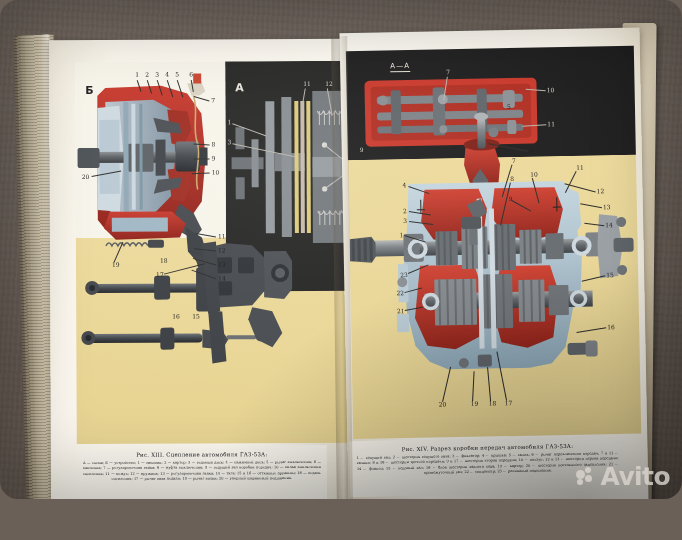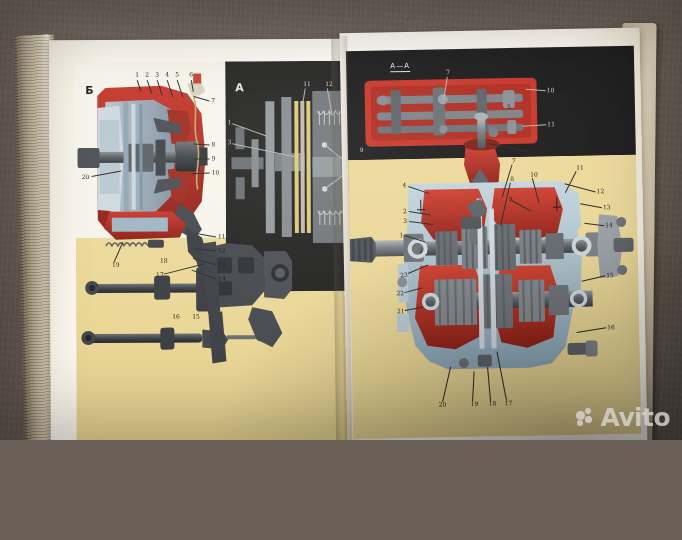--- a/index.html
+++ b/index.html
@@ -1,18 +1,18 @@
 <!DOCTYPE html>
 <html><head>
 <meta charset="utf-8">
 <style>
   html,body{margin:0;padding:0;background:#6b6058;}
   body{width:682px;height:540px;overflow:hidden;font-family:"Liberation Serif",serif;}
-  #scene{position:relative;width:682px;height:440px;overflow:hidden;
-    background:linear-gradient(170deg,#6e635b 0%,#6a5f57 40%,#5f544c 100%);}
+  #scene{position:relative;width:682px;height:499px;overflow:hidden;
+    background:linear-gradient(170deg,#6e635b 0%,#6a5f57 40%,#5f544c 100%);border-radius:18px;}
 
   
   .grain{position:absolute;inset:0;
     background:
       repeating-linear-gradient(93deg, rgba(255,255,255,.018) 0 2px, rgba(0,0,0,.02) 2px 5px),
       repeating-linear-gradient(3deg, rgba(0,0,0,.015) 0 3px, rgba(255,255,255,.012) 3px 7px);
     pointer-events:none;}
   .deskshade{position:absolute;inset:0;pointer-events:none;
     background:radial-gradient(120% 90% at 45% 35%, rgba(255,255,255,.09) 0%, rgba(0,0,0,0) 55%),
                radial-gradient(90% 80% at 85% 100%, rgba(0,0,0,.30) 0%, rgba(0,0,0,0) 60%);}

